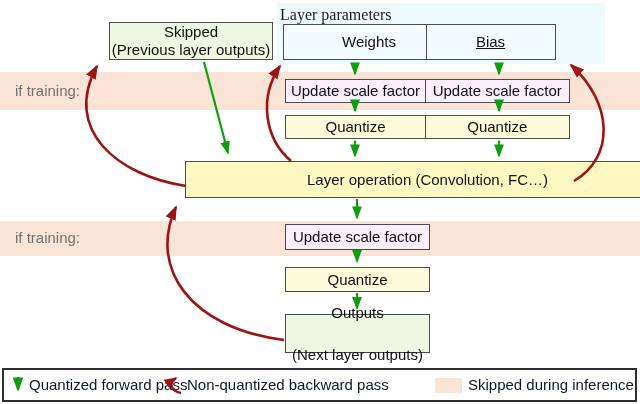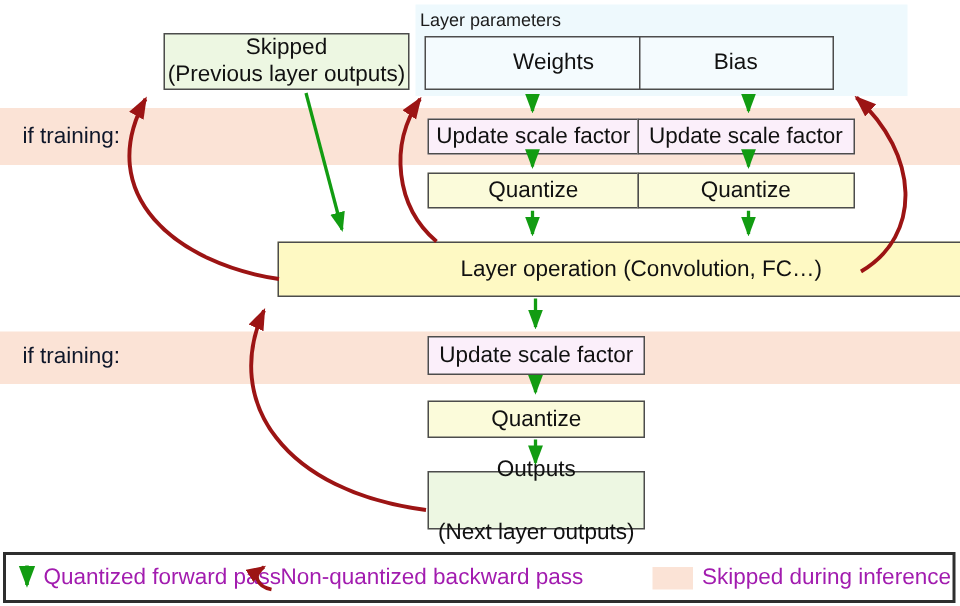--- a/index.html
+++ b/index.html
@@ -2,49 +2,49 @@
 <html><head>
 <meta charset="utf-8">
 <style>
   html,body{margin:0;padding:0;background:#ffffff;}
   body{font-family:"Liberation Sans","DejaVu Sans",sans-serif;}
   #stage{position:relative;width:640px;height:404px;background:#ffffff;overflow:hidden;}
 
   .band{position:absolute;left:0;width:640px;background:#fbe3d6;z-index:1;}
   #band-top{top:72px;height:38px;}
   #band-bottom{top:221px;height:35px;}
-  .band-label{position:absolute;left:15px;font-size:15px;color:#0f172a;z-index:2;text-align:right;}
+  .band-label{position:absolute;left:15px;font-size:15px;color:#737373;z-index:2;text-align:right;}
   #band-label-top{top:82px;}
   #band-label-bottom{top:229px;}
 
   #param-container{position:absolute;left:277px;top:3px;width:328px;height:61px;
     background:#eef9fd;z-index:1;}
-  #param-label{position:absolute;left:280px;top:6px;font-size:12px;color:#1c1c1c;z-index:2;}
+  #param-label{position:absolute;left:280px;top:6px;font-size:16px;color:#1c1c1c;z-index:2;font-family:Liberation Serif, serif;}
 
   .box{position:absolute;box-sizing:border-box;border:1.5px solid #4c4c4c;
     display:flex;flex-direction:column;align-items:center;justify-content:center;
     text-align:center;font-size:15px;color:#111;z-index:2;line-height:18px;}
 
   #box-inputs{left:109px;top:22px;width:164px;height:38px;background:#edf7e2;}
   #box-weights{left:283px;top:24px;width:172px;height:36px;background:#f4fbfe;}
-  #box-bias{left:425.5px;top:24px;width:130px;height:36px;background:#f4fbfe;}
+  #box-bias{left:425.5px;top:24px;width:130px;height:36px;background:#f4fbfe;text-decoration:underline;}
   #box-usf-weights{left:285px;top:79px;width:141px;height:24px;background:#fbeffa;}
   #box-usf-bias{left:424.5px;top:79px;width:145.5px;height:24px;background:#fbeffa;}
   #box-quant-weights{left:285px;top:115px;width:141px;height:24px;background:#fbfbda;}
   #box-quant-bias{left:424.5px;top:115px;width:145.5px;height:24px;background:#fbfbda;}
   #box-layer-op{left:185px;top:161px;width:460px;height:37px;background:#fef9c3;padding-left:25px;}
   #box-usf-out{left:285px;top:224px;width:145px;height:26px;background:#fbeffa;}
   #box-quant-out{left:285px;top:267px;width:145px;height:25px;background:#fbfbda;}
   #box-outputs{left:285px;top:314px;width:145px;height:39px;background:#edf7e2;gap:24px;}
 
   #arrow-layer{position:absolute;left:0;top:0;z-index:4;pointer-events:none;}
 
   #legend{position:absolute;left:2px;top:368px;width:635px;height:34px;
     box-sizing:border-box;border:2px solid #2e2e2e;background:#ffffff;z-index:5;}
-  .legend-text{position:absolute;top:6px;font-size:15px;color:#a21caf;}
+  .legend-text{position:absolute;top:6px;font-size:15px;color:#0f172a;}
   #legend-forward-text{left:25px;}
   #legend-backward-text{left:183px;}
   #legend-skipped-text{left:464px;}
   #legend-forward-glyph{position:absolute;left:6px;top:3px;}
   #legend-backward-glyph{position:absolute;left:159px;top:2px;}
   #legend-swatch{position:absolute;left:431px;top:8px;width:27px;height:15px;background:#fbe3d6;}
 </style>
 </head>
 <body>
 

